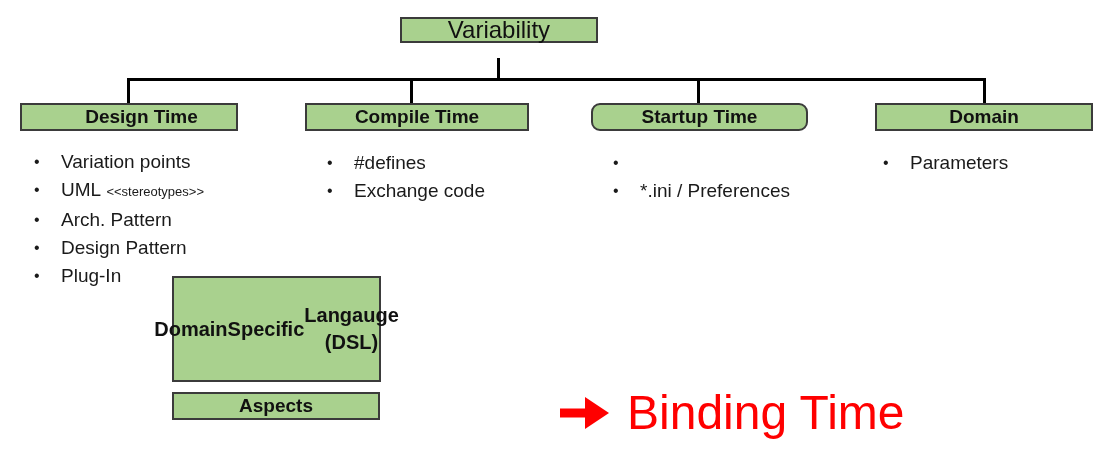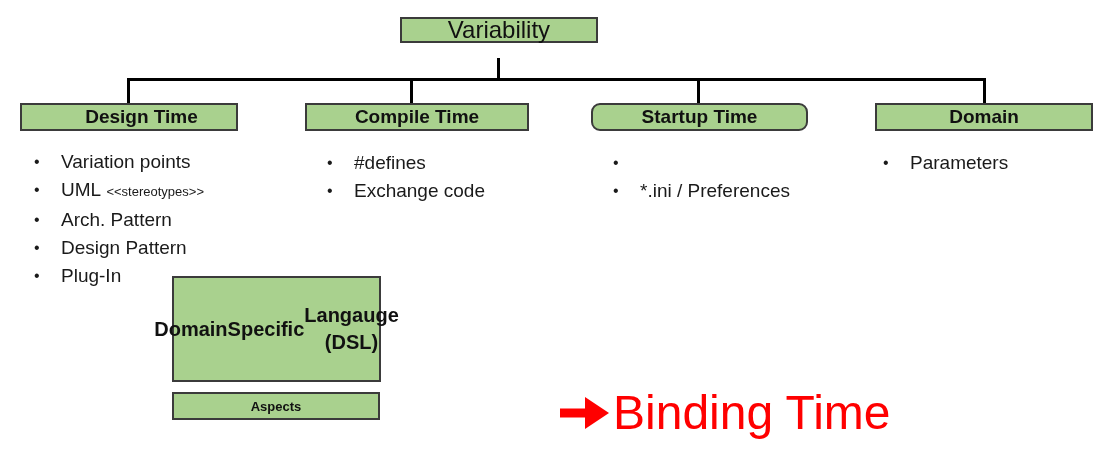--- a/index.html
+++ b/index.html
@@ -67,29 +67,29 @@
   .list3 { left: 883px; top: 149px; width: 210px; }
   .small-suffix { font-size: 13px; }
 
   .dsl-box {
     left: 172px; top: 276px; width: 209px; height: 106px;
     font-size: 20px; font-weight: 700; line-height: 27px;
     flex-direction: row;
   }
   .aspects-box {
     left: 172px; top: 392px; width: 208px; height: 28px;
-    font-size: 13px; font-weight: 700;
+    font-size: 19px; font-weight: 700;
   }
 
   .annotation {
     position: absolute;
     left: 560px; top: 384px;
     display: flex;
     align-items: center;
-    gap: 3px;
+    gap: 17px;
   }
   .annotation .arrow-icon { display: block; }
   .annotation .annot-text {
     color: #ff0000;
     font-size: 48px;
     font-weight: 400;
     line-height: 58px;
     white-space: nowrap;
   }
 </style>

